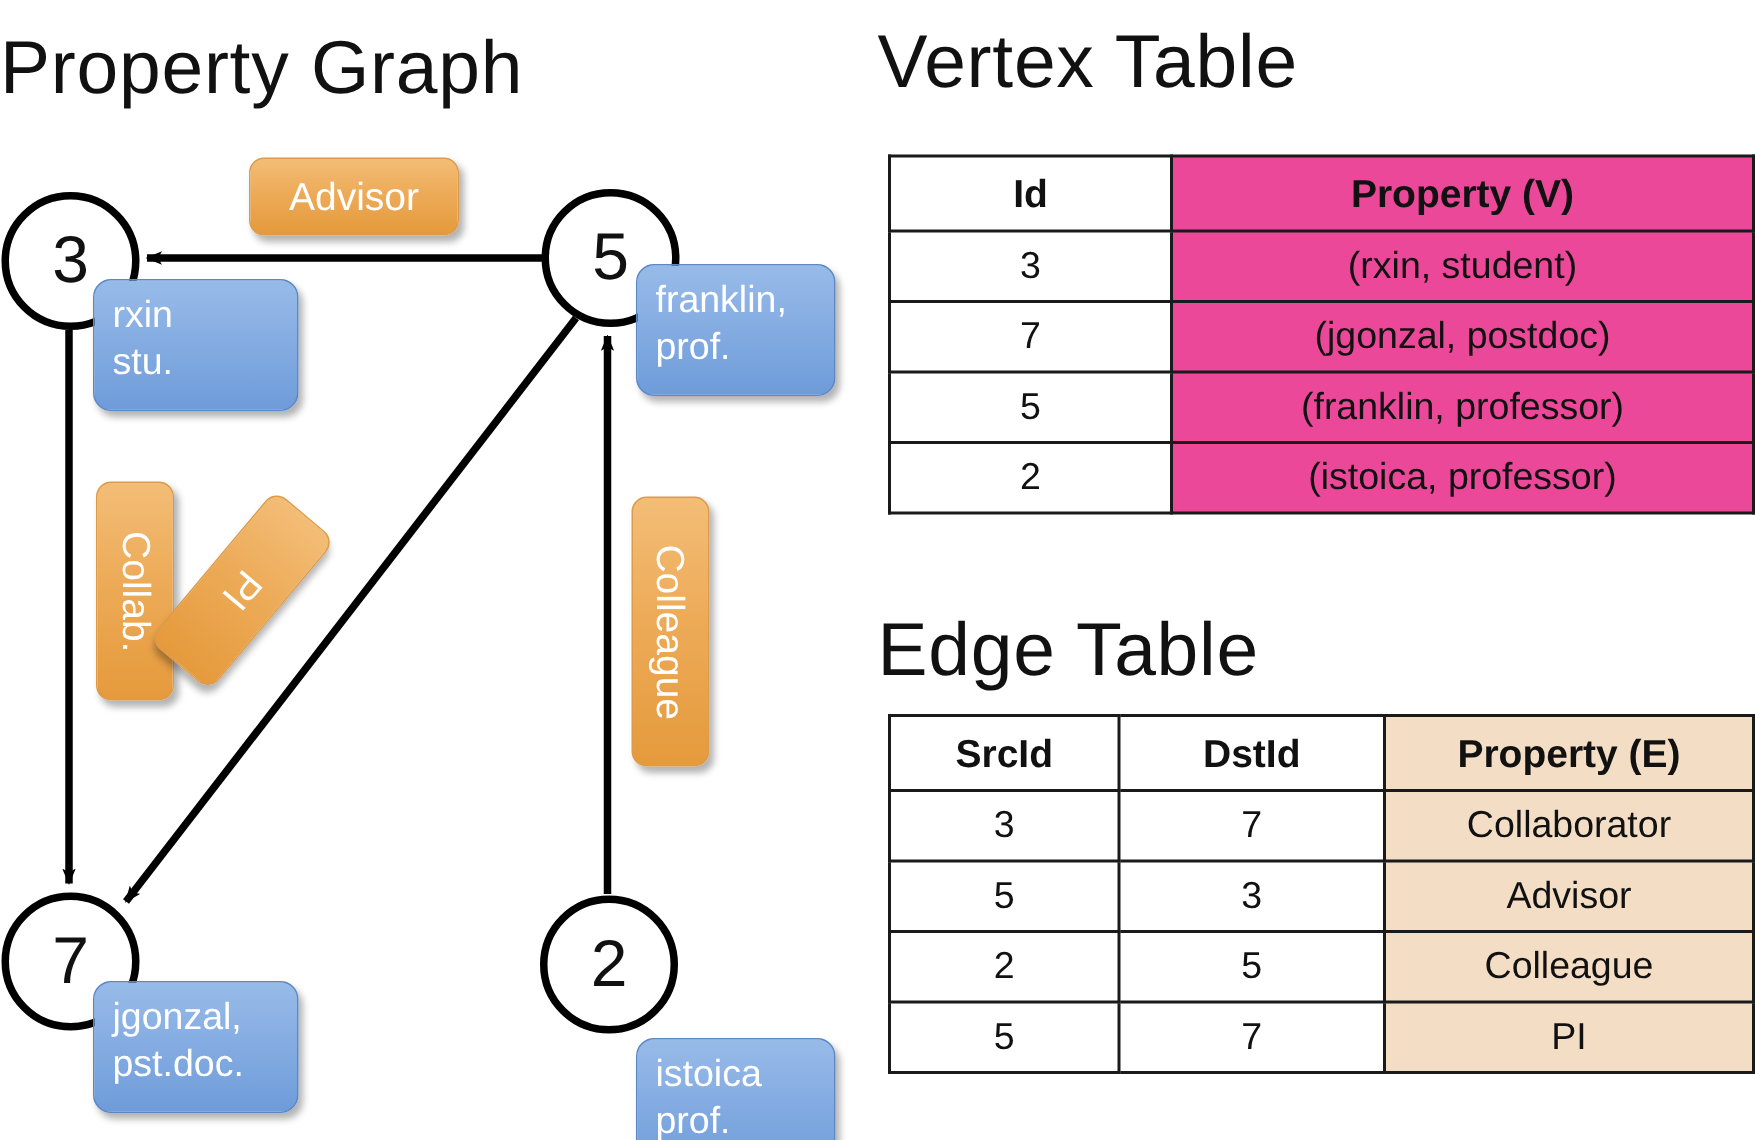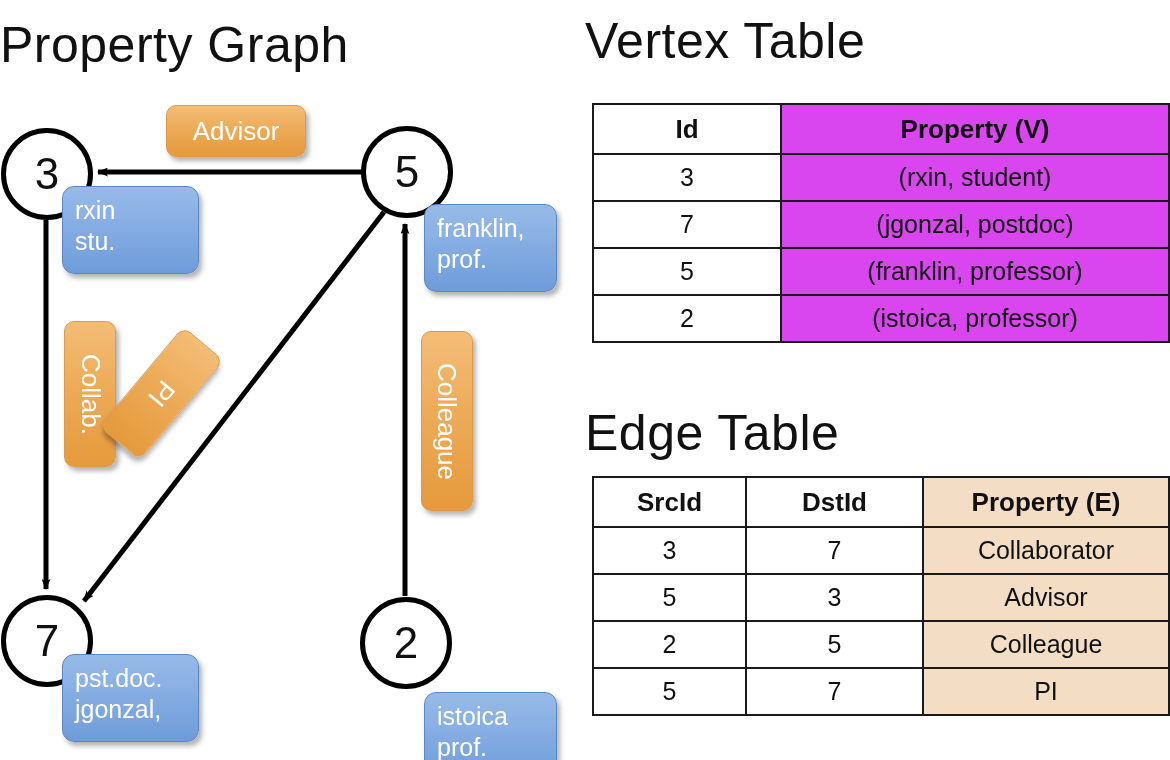--- a/index.html
+++ b/index.html
@@ -116,21 +116,21 @@
     color: #111;
     padding: 0;
     height: 45px;
     vertical-align: middle;
   }
   table.data-table th {
     font-weight: 700;
     font-size: 26px;
     height: 48px;
   }
-  .cell-blue  { background: #d946ef; margin-left: 16px; }
+  .cell-blue  { background: #ec4899; margin-left: 16px; }
   .cell-peach { background: #f3ddc5; }
 
   #vertex-table { left: 592px; top: 103px; width: 576px; padding-left: 24px; }
   #edge-table   { left: 592px; top: 476px; width: 576px; }
 </style>
 </head>
 <body>
 
 <div class="title" id="title-property-graph">Property Graph</div>
 <div class="title" id="title-vertex-table">Vertex Table</div>
@@ -164,27 +164,27 @@
     <span>7</span>
   </div>
   <div class="vertex" style="left:360px; top:597px; width:92px; height:92px;">
     <span>2</span>
   </div>
 
   <div class="prop-box" style="left:62px; top:186px; width:137px; height:88px;">
     <span>rxin</span>
     <span>stu.</span>
   </div>
-  <div class="prop-box" style="left:424px; top:204px; width:133px; height:88px;">
+  <div class="prop-box" style="left:424px; top:176px; width:133px; height:88px;">
     <span>franklin,</span>
     <span>prof.</span>
   </div>
   <div class="prop-box" style="left:62px; top:654px; width:137px; height:88px;">
+    <span>jgonzal,</span>
     <span>pst.doc.</span>
-    <span>jgonzal,</span>
   </div>
   <div class="prop-box" style="left:424px; top:692px; width:133px; height:88px;">
     <span>istoica</span>
     <span>prof.</span>
   </div>
 
   <div class="edge-label" id="edge-label-advisor" style="left:166px; top:105px; width:140px; height:52px;">
     <span class="lbl">Advisor</span>
   </div>
 

